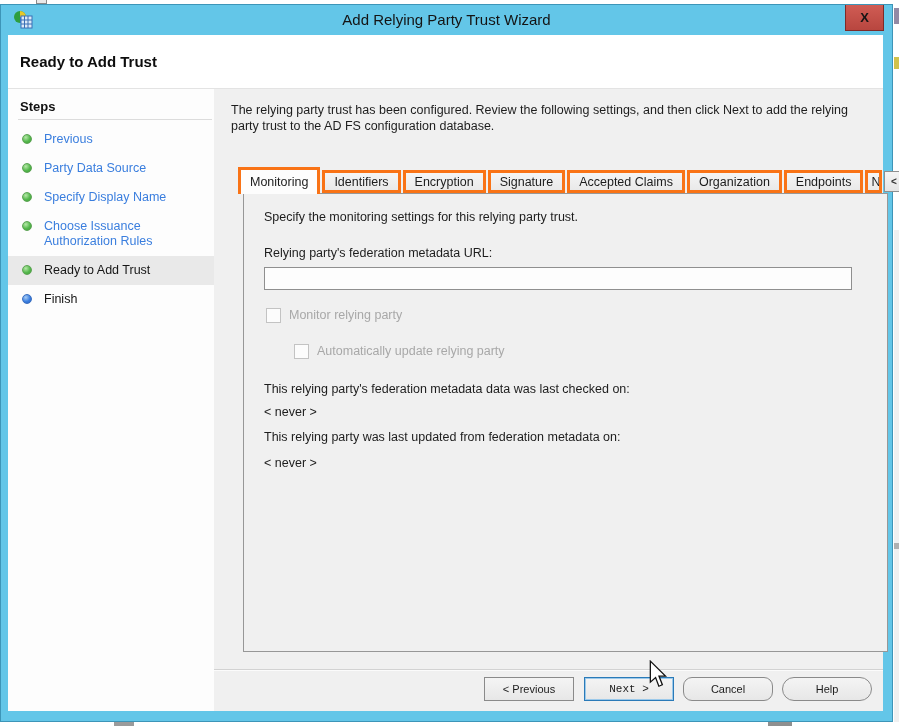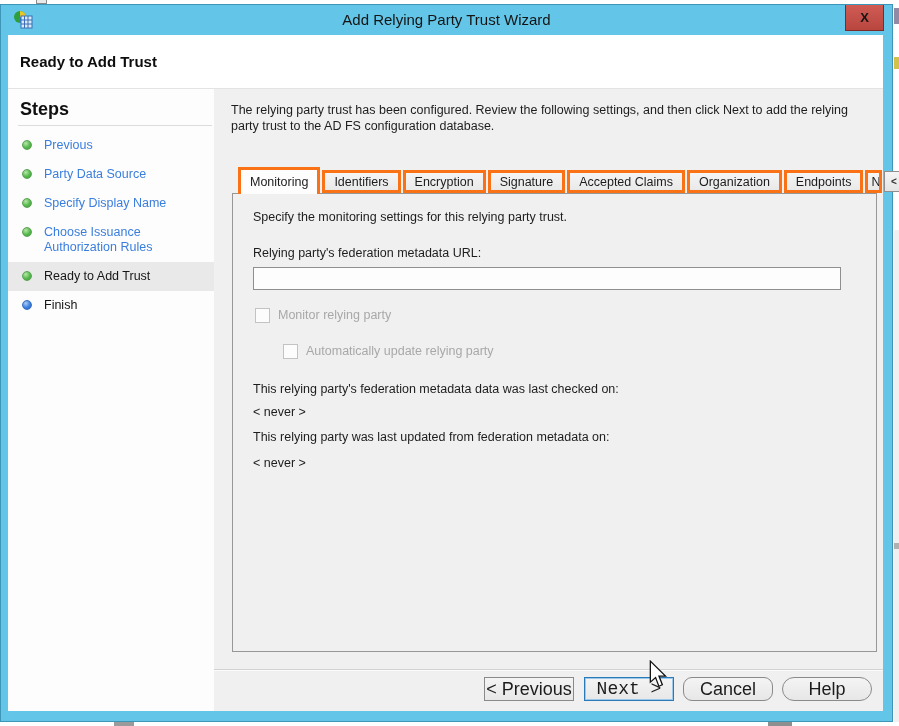--- a/index.html
+++ b/index.html
@@ -30,21 +30,21 @@
                font-weight:bold; font-size:13px; color:#151515; cursor:default; }
 
   .inner { position:absolute; left:7px; top:30px; right:9px; bottom:10px; background:#f0f0f0; }
   .header { height:54px; background:#ffffff; border-bottom:1px solid #e3e3e3; }
   .h-title { padding:18px 0 0 12px; font-size:15px; font-weight:bold; color:#0d0d0d; }
 
   .body { position:absolute; left:0; right:0; top:54px; bottom:0; display:flex; }
 
   
   .sidebar { width:206px; background:#fdfdfd; position:relative; }
-  .steps-h { padding:10px 0 5px 12px; font-weight:bold; font-size:18px; color:#101010; }
+  .steps-h { padding:10px 0 5px 12px; font-weight:bold; font-size:13px; color:#101010; }
   .steps-sep { height:1px; background:#dcdcdc; margin:0 2px 5px 10px; }
   .step { position:relative; padding:7px 26px 7px 36px; font-size:12.5px; line-height:15px; color:#3a7ede; }
   .step .dot { position:absolute; left:14px; top:9px; width:10px; height:10px; border-radius:50%; }
   .step.completed .dot { background:radial-gradient(circle at 35% 30%, #b6e8a8 0%, #55b84d 55%, #3f9e37 100%);
                          border:1px solid #5ea455; }
   .step.current { background:#e9e9e9; color:#161616; }
   .step.current .dot { background:radial-gradient(circle at 35% 30%, #b6e8a8 0%, #55b84d 55%, #3f9e37 100%);
                        border:1px solid #5ea455; }
   .step.upcoming { color:#161616; }
   .step.upcoming .dot { background:radial-gradient(circle at 35% 30%, #a9cdf4 0%, #3b7fe0 55%, #2a63c0 100%);
@@ -59,40 +59,40 @@
           align-items:flex-end; gap:2px; z-index:2; }
   .tab { height:23px; margin-bottom:1px; padding:0 9px; display:flex; align-items:center;
          font-size:12.5px; color:#1c1c1c; background:linear-gradient(#f5f5f5,#e9e9e9);
          border:3px solid #f97316; white-space:nowrap; cursor:default; }
   .tab.active { height:27px; margin-bottom:0; background:#fdfdfd; border-bottom:none; z-index:3; }
   .tab.cut { width:17px; padding:0 3px; overflow:hidden; }
   .tab-scroll { height:21px; width:19px; margin-bottom:2px; display:flex; align-items:center; justify-content:center;
                 font-size:10px; font-weight:bold; color:#333; background:linear-gradient(#f5f5f5,#e4e4e4);
                 border:1px solid #8f8f8f; }
 
-  .panel { position:absolute; left:18px; top:104px; width:645px; height:459px;
+  .panel { position:absolute; left:29px; top:104px; width:645px; height:459px;
            background:#f0f0f0; border:1px solid #979797; z-index:1; }
   .p-intro { position:absolute; left:20px; top:16px; font-size:12.5px; color:#1d1d1d; }
   .p-url-label { position:absolute; left:20px; top:52px; font-size:12.5px; color:#1d1d1d; }
   .url-input { position:absolute; left:20px; top:73px; width:588px; height:23px;
                background:#fdfdfd; border:1px solid #8f8f8f; font-size:12.5px; padding:0 4px;
                font-family:"Liberation Sans", sans-serif; }
   .checkrow { position:absolute; display:flex; align-items:flex-start; gap:8px; }
   .cr-1 { left:22px; top:114px; }
   .cr-2 { left:50px; top:150px; }
   .cb { width:15px; height:15px; background:#fcfcfc; border:1px solid #c3c3c3; display:inline-block; }
   .cb-label { font-size:12.5px; color:#a8a8a8; }
   .p-text { position:absolute; left:20px; font-size:12.5px; color:#1d1d1d; }
   .p-t1 { top:188px; } .p-v1 { top:211px; } .p-t2 { top:236px; } .p-v2 { top:262px; }
 
   .footer-sep { position:absolute; left:0; right:0; top:580px; height:2px;
                 border-top:1px solid #d2d2d2; border-bottom:1px solid #fbfbfb; }
   .btn { position:absolute; top:588px; width:90px; height:24px;
          background:linear-gradient(#f4f4f4,#e7e7e7); border:1px solid #8a8a8a;
-         font-size:18px; color:#1c1c1c; font-family:"Liberation Sans", sans-serif; cursor:default; }
+         font-size:11px; color:#1c1c1c; font-family:"Liberation Sans", sans-serif; cursor:default; }
   .btn-prev { left:270px; } .btn-next { left:370px; border:1px solid #2a7ab8;
               box-shadow:inset 0 0 0 1px #9cc9ea;font-family:Liberation Mono, monospace; }
   .btn-cancel { left:469px;border-radius:9px; } .btn-help { left:568px;border-radius:12px; }
 
   .cursor { position:absolute; left:649px; top:660px; z-index:10; pointer-events:none; }
 </style>
 </head>
 <body>
 
 <div class="page">

